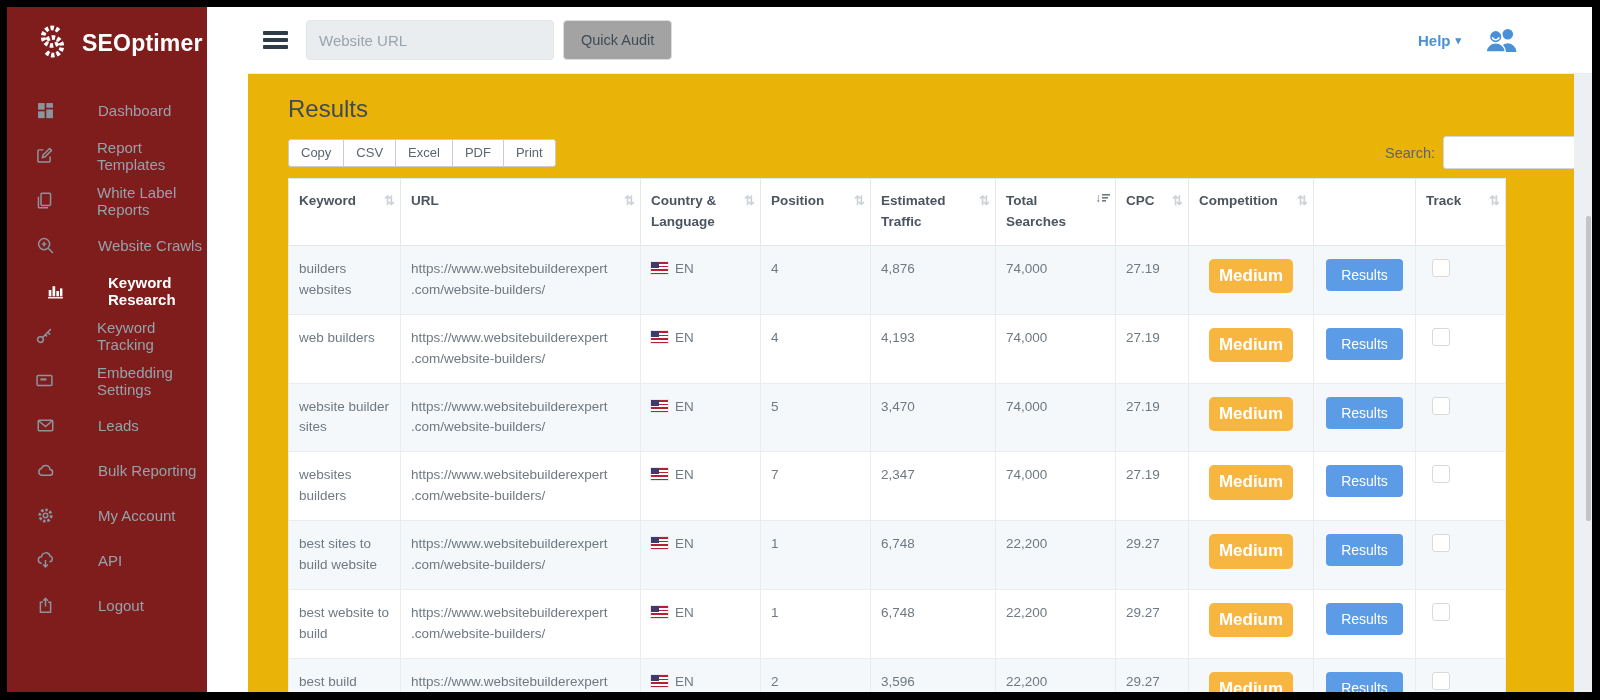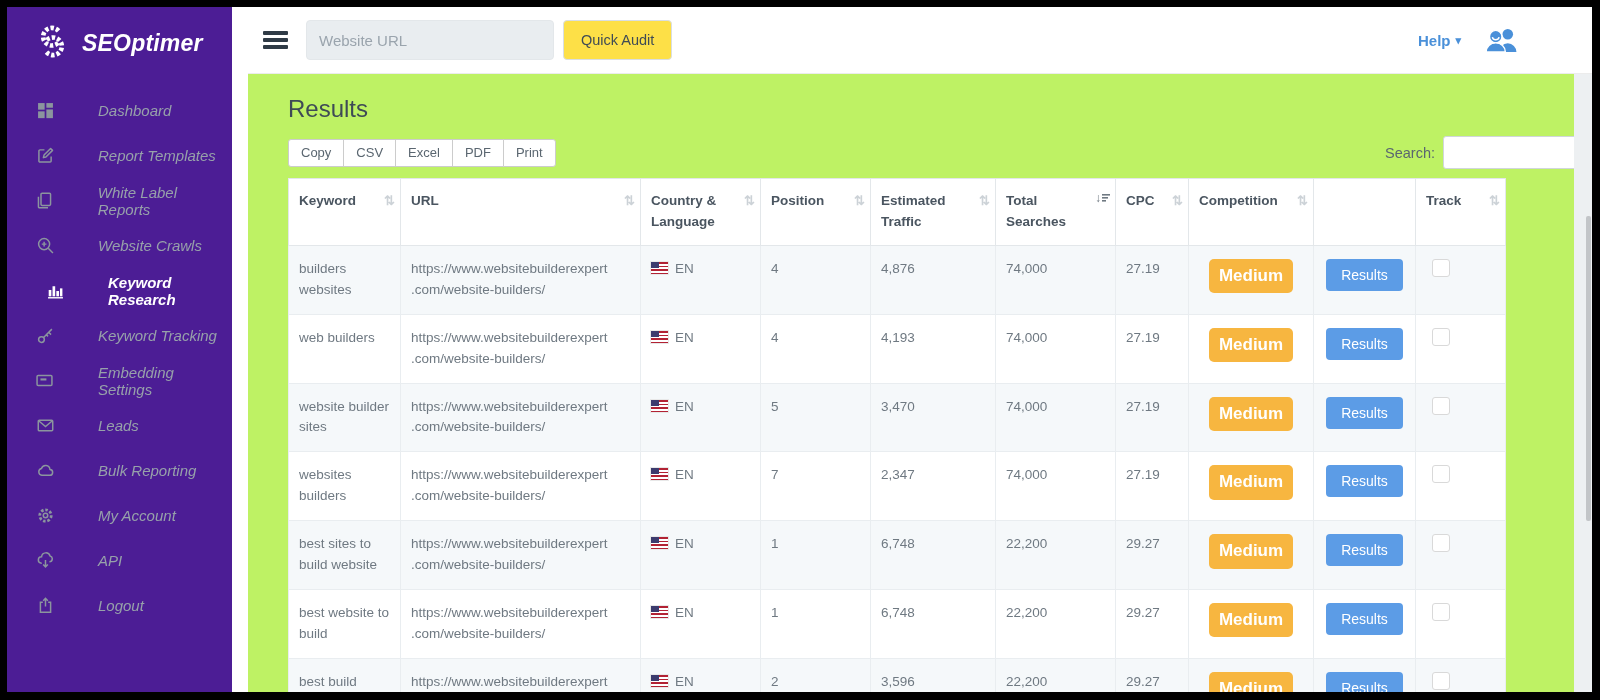--- a/index.html
+++ b/index.html
@@ -5,43 +5,43 @@
   html,body{margin:0;padding:0;}
   body{
     width:1600px;height:700px;position:relative;
     background:#000;
     font-family:"Liberation Sans",sans-serif;
     overflow:hidden;
   }
   .page{position:absolute;left:7px;top:7px;right:8px;bottom:8px;background:#fff;overflow:hidden;}
 
   
-  .sidebar{position:absolute;left:0;top:0;width:225px;height:100%;background:#4c1d95;font-style:italic;}
+  .sidebar{position:absolute;left:0;top:0;width:200px;height:100%;background:#7f1d1d;}
   .logo{display:flex;align-items:center;gap:11px;padding:16px 0 10px 27px;}
   .logo-text{color:#fff;font-size:23px;font-weight:700;letter-spacing:.2px;}
   .nav{margin-top:14px;}
   .nav-item{display:flex;align-items:center;height:45px;padding-left:29px;color:#97a1aa;text-decoration:none;font-size:15px;cursor:pointer;gap:27px;}
   .nav-icon{width:18px;height:18px;margin-right:17px;color:#8b959e;display:inline-flex;align-items:center;justify-content:center;}
   .nav-item.active{color:#ffffff;font-weight:700;padding-left:40px;}
   .nav-item.active .nav-icon{color:#ffffff;}
 
   
   .topbar{position:absolute;left:241px;right:0;top:0;height:66px;background:#fff;border-bottom:1px solid #ececec;display:flex;align-items:center;}
   .hamburger{width:25px;margin-left:15px;cursor:pointer;flex:0 0 auto;}
   .hamburger span{display:block;height:3.5px;background:#2f3b46;margin:3.5px 0;border-radius:1px;}
   .url-input{margin-left:18px;width:222px;height:38px;background:#e9edf0;border:1px solid #e3e7ea;border-radius:4px;padding:0 12px;font-size:15px;color:#333;font-family:inherit;outline:none;}
   .url-input::placeholder{color:#9aa4ad;}
-  .quick-audit{margin-left:9px;height:40px;padding:0 17px;background:#fde047;border:1px solid #d9dee2;border-radius:4px;font-size:14.5px;color:#3f4b55;font-family:inherit;cursor:pointer;}
+  .quick-audit{margin-left:9px;height:40px;padding:0 17px;background:#a3a3a3;border:1px solid #d9dee2;border-radius:4px;font-size:14.5px;color:#3f4b55;font-family:inherit;cursor:pointer;}
   .topbar-right{margin-left:auto;display:flex;align-items:center;gap:24px;margin-right:74px;}
   .help{color:#4a90d9;font-weight:700;font-size:15px;cursor:pointer;display:flex;align-items:center;gap:5px;}
   .help .caret{font-size:11px;}
   .people{cursor:pointer;display:inline-flex;}
 
   
-  .main{position:absolute;left:241px;top:67px;right:0;bottom:0;background:#bef264;padding:21px 0 16px 40px;}
+  .main{position:absolute;left:241px;top:67px;right:0;bottom:0;background:#eab308;padding:21px 0 16px 40px;}
   .results-title{font-size:24px;color:#3e4a56;font-weight:400;margin:0 0 13px;}
   .toolbar{width:1353px;display:flex;justify-content:space-between;align-items:center;margin-bottom:9px;}
   .btn-group{display:flex;}
   .btn-group button{height:28px;padding:0 12px;font-size:13px;color:#5a6670;background:#fff;border:1px solid #ccc;margin-left:-1px;cursor:pointer;font-family:inherit;}
   .btn-group button:first-child{border-radius:3px 0 0 3px;margin-left:0;}
   .btn-group button:last-child{border-radius:0 3px 3px 0;}
   .search-box{display:flex;align-items:center;gap:8px;font-size:14.5px;color:#5a6670;}
   .search-box input{width:180px;height:31px;border:1px solid #d0d6db;border-radius:3px;padding:0 8px;font-family:inherit;font-size:14px;outline:none;}
 
   

